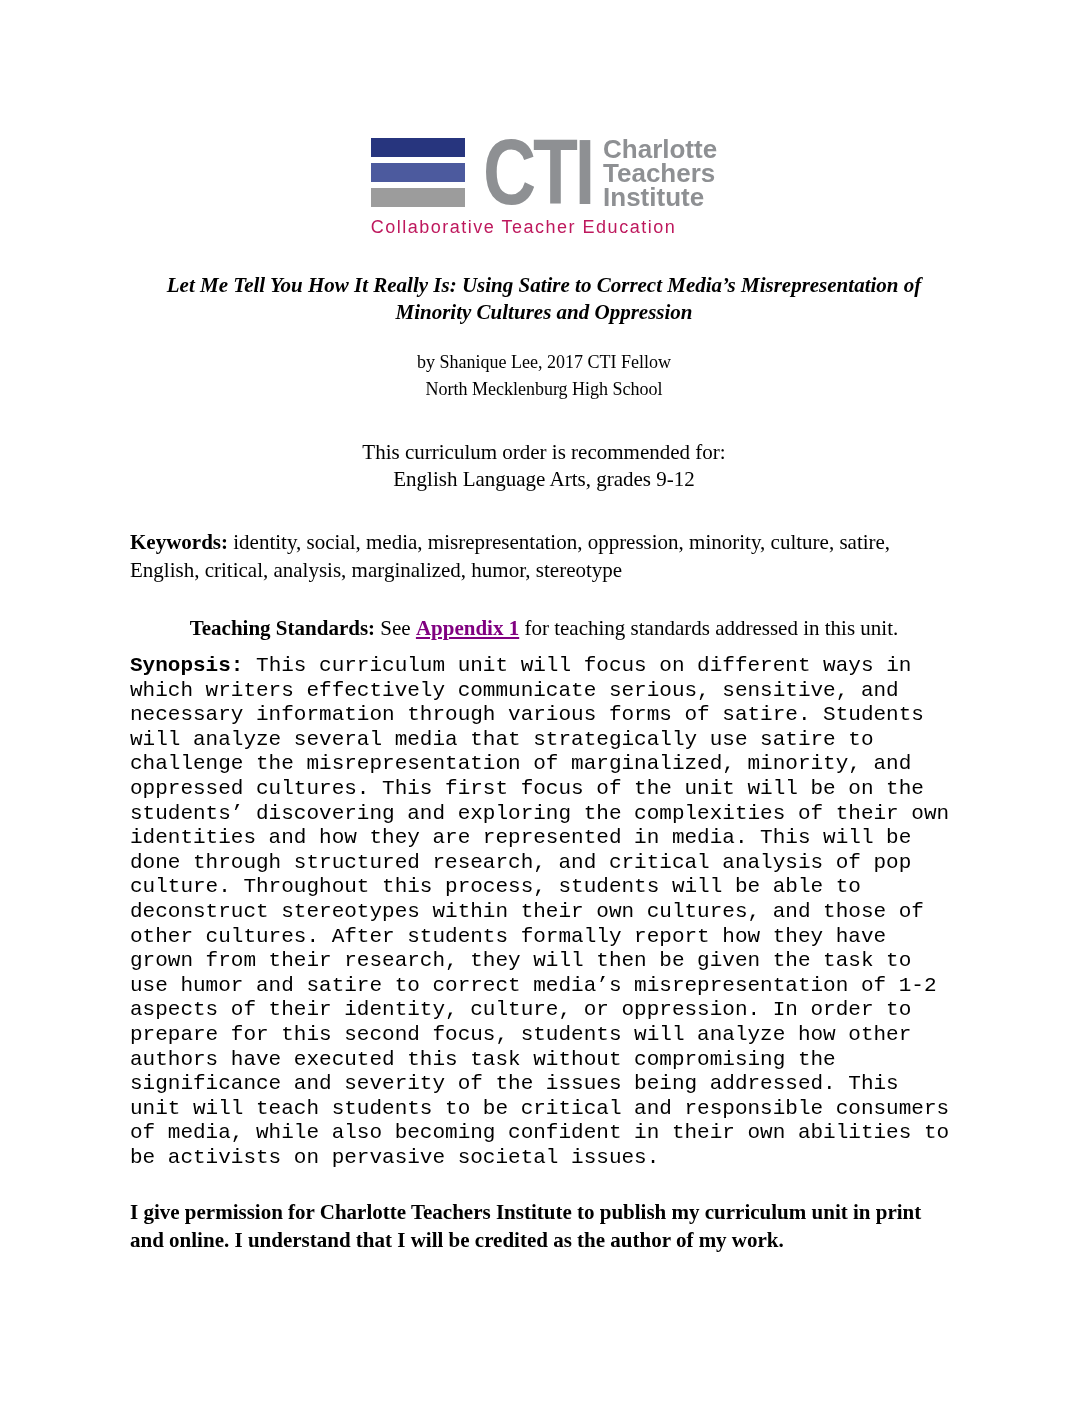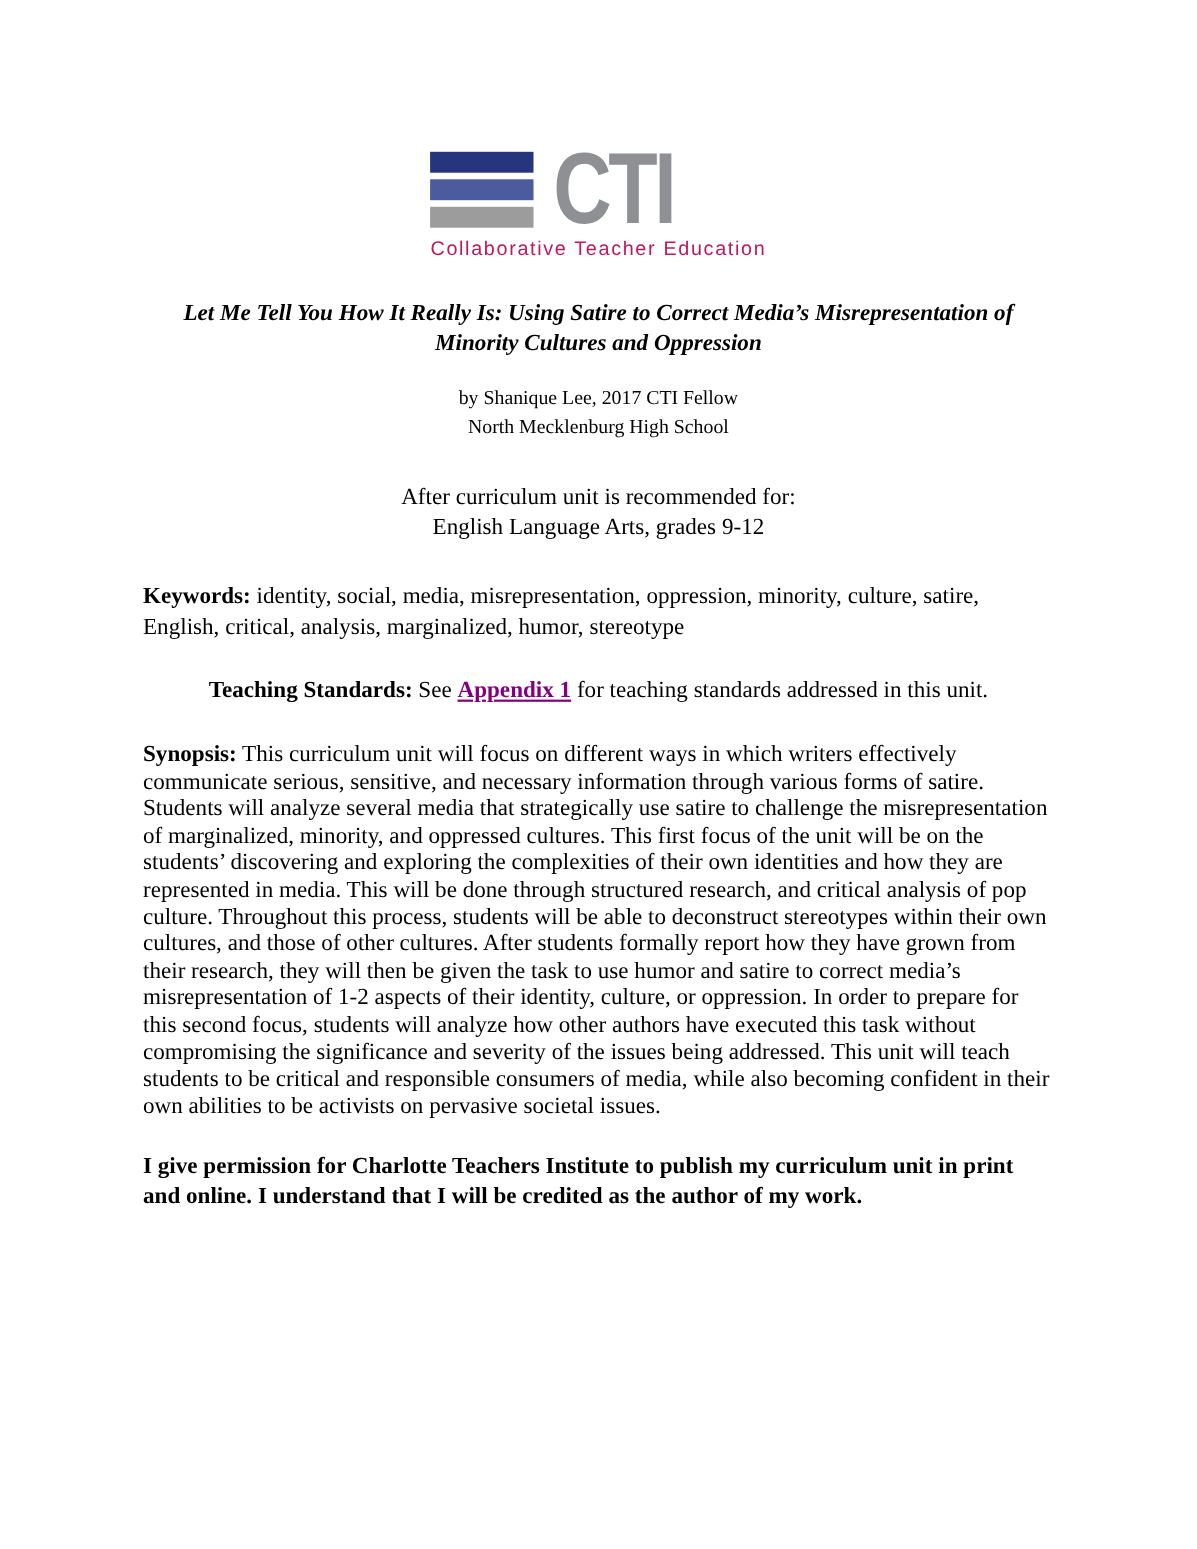--- a/index.html
+++ b/index.html
@@ -87,21 +87,21 @@
     text-align: center;
     font-size: 21px;
     line-height: 27px;
   }
   .para {
     font-size: 21px;
     line-height: 28px;
   }
   .keywords   { margin-top: 35px; }
   .standards  { margin-top: 30px; text-align: center; }
-  .synopsis   { margin-top: 32px; line-height: 24.6px; }
+  .synopsis   { margin-top: 12px; line-height: 24.6px; font-family: Liberation Mono, monospace; }
   .plan       { margin-top: 43px; }
   .permission { margin-top: 28px; font-weight: bold; line-height: 28px; }
 
   .bold { font-weight: bold; }
   .bi   { font-weight: bold; font-style: italic; }
   .link {
     color: #800080;
     font-weight: bold;
     text-decoration: underline;
     cursor: pointer;
@@ -114,36 +114,41 @@
 <div class="page">
 
   <div class="logo-wrap">
     <div class="logo-row">
       <div class="logo-bars">
         <div class="bar bar1"></div>
         <div class="bar bar2"></div>
         <div class="bar bar3"></div>
       </div>
       <div class="logo-cti">CTI</div>
+      <div class="logo-name">
+        <div>Charlotte</div>
+        <div>Teachers</div>
+        <div>Institute</div>
+      </div>
     </div>
     <div class="logo-tagline">Collaborative Teacher Education</div>
   </div>
 
   <div class="title">
     <div class="tline">Let Me Tell You How It Really Is: Using Satire to Correct Media’s Misrepresentation of</div>
     <div class="tline">Minority Cultures and Oppression</div>
   </div>
 
   <div class="byline">
     <div>by Shanique Lee, 2017 CTI Fellow</div>
     <div>North Mecklenburg High School</div>
   </div>
 
   <div class="recommended">
-    <div>After curriculum unit is recommended for:</div>
+    <div>This curriculum order is recommended for:</div>
     <div>English Language Arts, grades 9-12</div>
   </div>
 
   <p class="para keywords"><span class="bold">Keywords:</span><span> identity, social, media, misrepresentation, oppression, minority, culture, satire, English, critical, analysis, marginalized, humor, stereotype</span></p>
 
   <p class="para standards"><span class="bold">Teaching Standards:</span><span>  See </span><a class="link">Appendix 1</a><span> for teaching standards addressed in this unit.</span></p>
 
   <p class="para synopsis"><span class="bold">Synopsis:</span><span>  This curriculum unit will focus on different ways in which writers effectively communicate serious, sensitive, and necessary information through various forms of satire. Students will analyze several media that strategically use satire to challenge the misrepresentation of marginalized, minority, and oppressed cultures. This first focus of the unit will be on the students’ discovering and exploring the complexities of their own identities and how they are represented in media. This will be done through structured research, and critical analysis of pop culture. Throughout this process, students will be able to deconstruct stereotypes within their own cultures, and those of other cultures. After students formally report how they have grown from their research, they will then be given the task to use humor and satire to correct media’s misrepresentation of 1-2 aspects of their identity, culture, or oppression. In order to prepare for this second focus, students will analyze how other authors have executed this task without compromising the significance and severity of the issues being addressed. This unit will teach students to be critical and responsible consumers of media, while also becoming confident in their own abilities to be activists on pervasive societal issues.</span></p>
 
 

